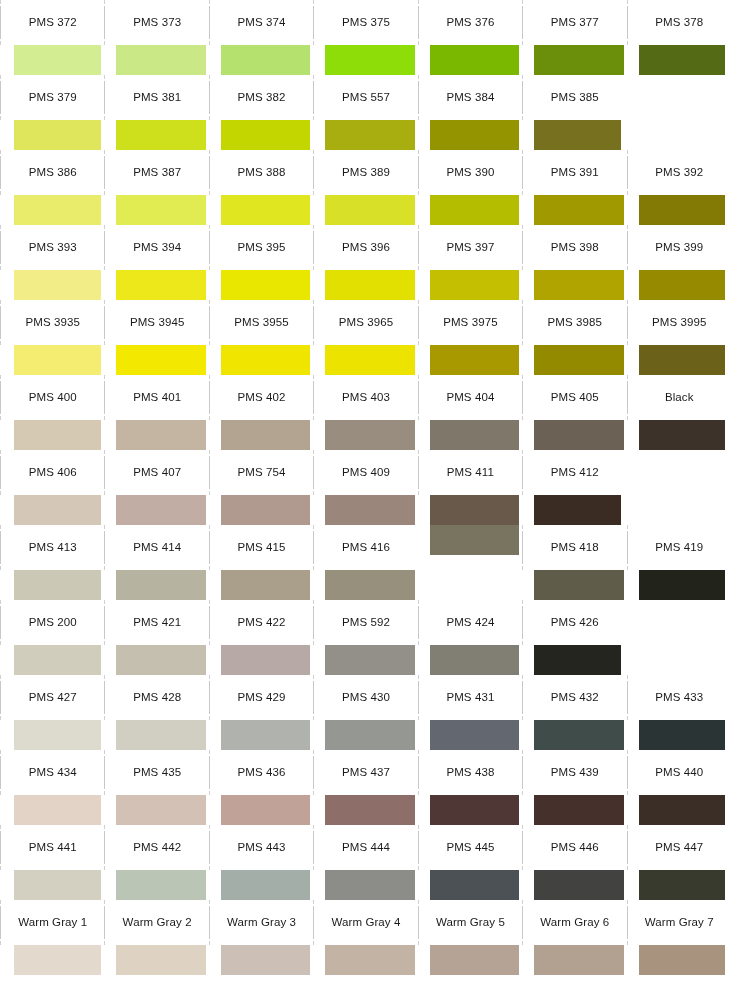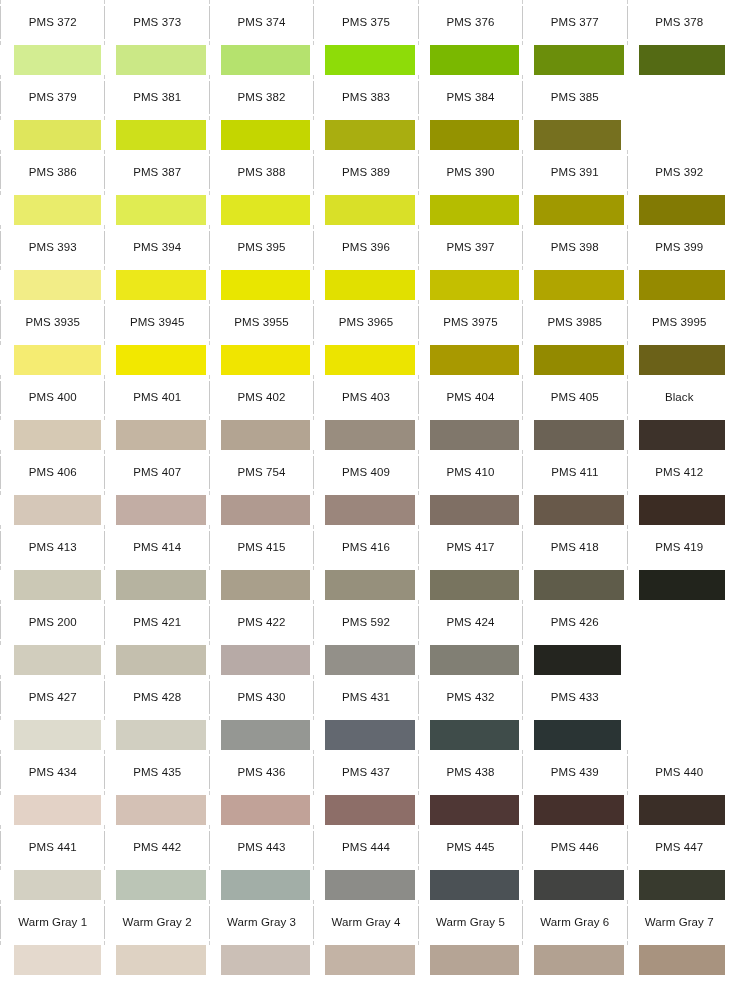--- a/index.html
+++ b/index.html
@@ -172,21 +172,21 @@
       <div class="cell">
         <div class="label-wrap">
           <div class="label">PMS 382</div>
         </div>
         <div class="swatch-wrap">
           <div class="swatch" style="background-color: rgb(196, 214, 0);"></div>
         </div>
       </div>
       <div class="cell">
         <div class="label-wrap">
-          <div class="label">PMS 383</div>
+          <div class="label">PMS 557</div>
         </div>
         <div class="swatch-wrap">
           <div class="swatch" style="background-color: rgb(169, 174, 16);"></div>
         </div>
       </div>
       <div class="cell">
         <div class="label-wrap">
           <div class="label">PMS 384</div>
         </div>
         <div class="swatch-wrap">
@@ -462,28 +462,20 @@
       <div class="cell">
         <div class="label-wrap">
           <div class="label">PMS 409</div>
         </div>
         <div class="swatch-wrap">
           <div class="swatch" style="background-color: rgb(155, 134, 124);"></div>
         </div>
       </div>
       <div class="cell">
         <div class="label-wrap">
-          <div class="label">PMS 410</div>
-        </div>
-        <div class="swatch-wrap">
-          <div class="swatch" style="background-color: rgb(127, 111, 100);"></div>
-        </div>
-      </div>
-      <div class="cell">
-        <div class="label-wrap">
           <div class="label">PMS 411</div>
         </div>
         <div class="swatch-wrap">
           <div class="swatch" style="background-color: rgb(104, 89, 74);"></div>
         </div>
       </div>
       <div class="cell">
         <div class="label-wrap">
           <div class="label">PMS 412</div>
         </div>
@@ -519,23 +511,20 @@
       </div>
       <div class="cell">
         <div class="label-wrap">
           <div class="label">PMS 416</div>
         </div>
         <div class="swatch-wrap">
           <div class="swatch" style="background-color: rgb(150, 144, 124);"></div>
         </div>
       </div>
       <div class="cell">
-        <div class="label-wrap">
-          <div class="label">PMS 417</div>
-        </div>
         <div class="swatch-wrap">
           <div class="swatch" style="background-color: rgb(120, 116, 95);"></div>
         </div>
       </div>
       <div class="cell">
         <div class="label-wrap">
           <div class="label">PMS 418</div>
         </div>
         <div class="swatch-wrap">
           <div class="swatch" style="background-color: rgb(95, 92, 74);"></div>
@@ -608,20 +597,28 @@
         <div class="swatch-wrap">
           <div class="swatch" style="background-color: rgb(221, 219, 205);"></div>
         </div>
       </div>
       <div class="cell">
         <div class="label-wrap">
           <div class="label">PMS 428</div>
         </div>
         <div class="swatch-wrap">
           <div class="swatch" style="background-color: rgb(209, 207, 193);"></div>
+        </div>
+      </div>
+      <div class="cell">
+        <div class="label-wrap">
+          <div class="label">PMS 429</div>
+        </div>
+        <div class="swatch-wrap">
+          <div class="swatch" style="background-color: rgb(176, 178, 174);"></div>
         </div>
       </div>
       <div class="cell">
         <div class="label-wrap">
           <div class="label">PMS 430</div>
         </div>
         <div class="swatch-wrap">
           <div class="swatch" style="background-color: rgb(149, 151, 147);"></div>
         </div>
       </div>

